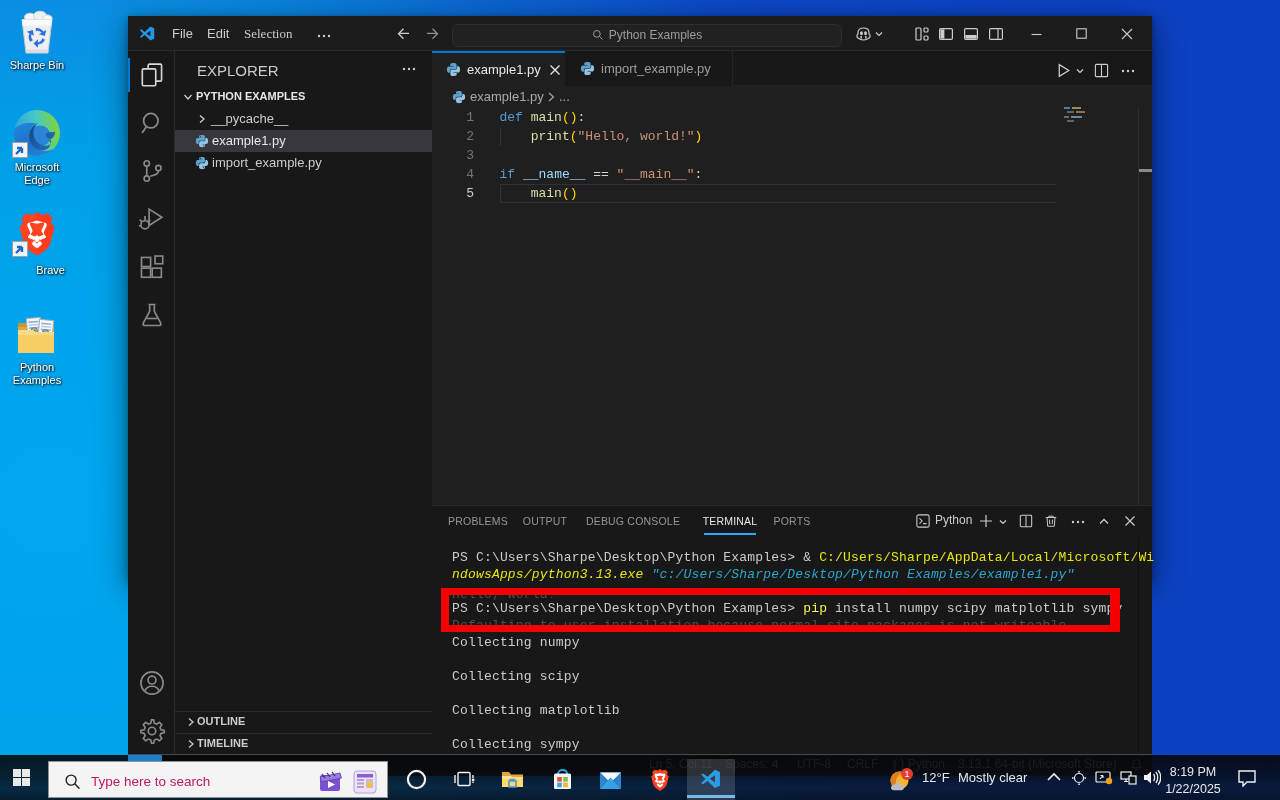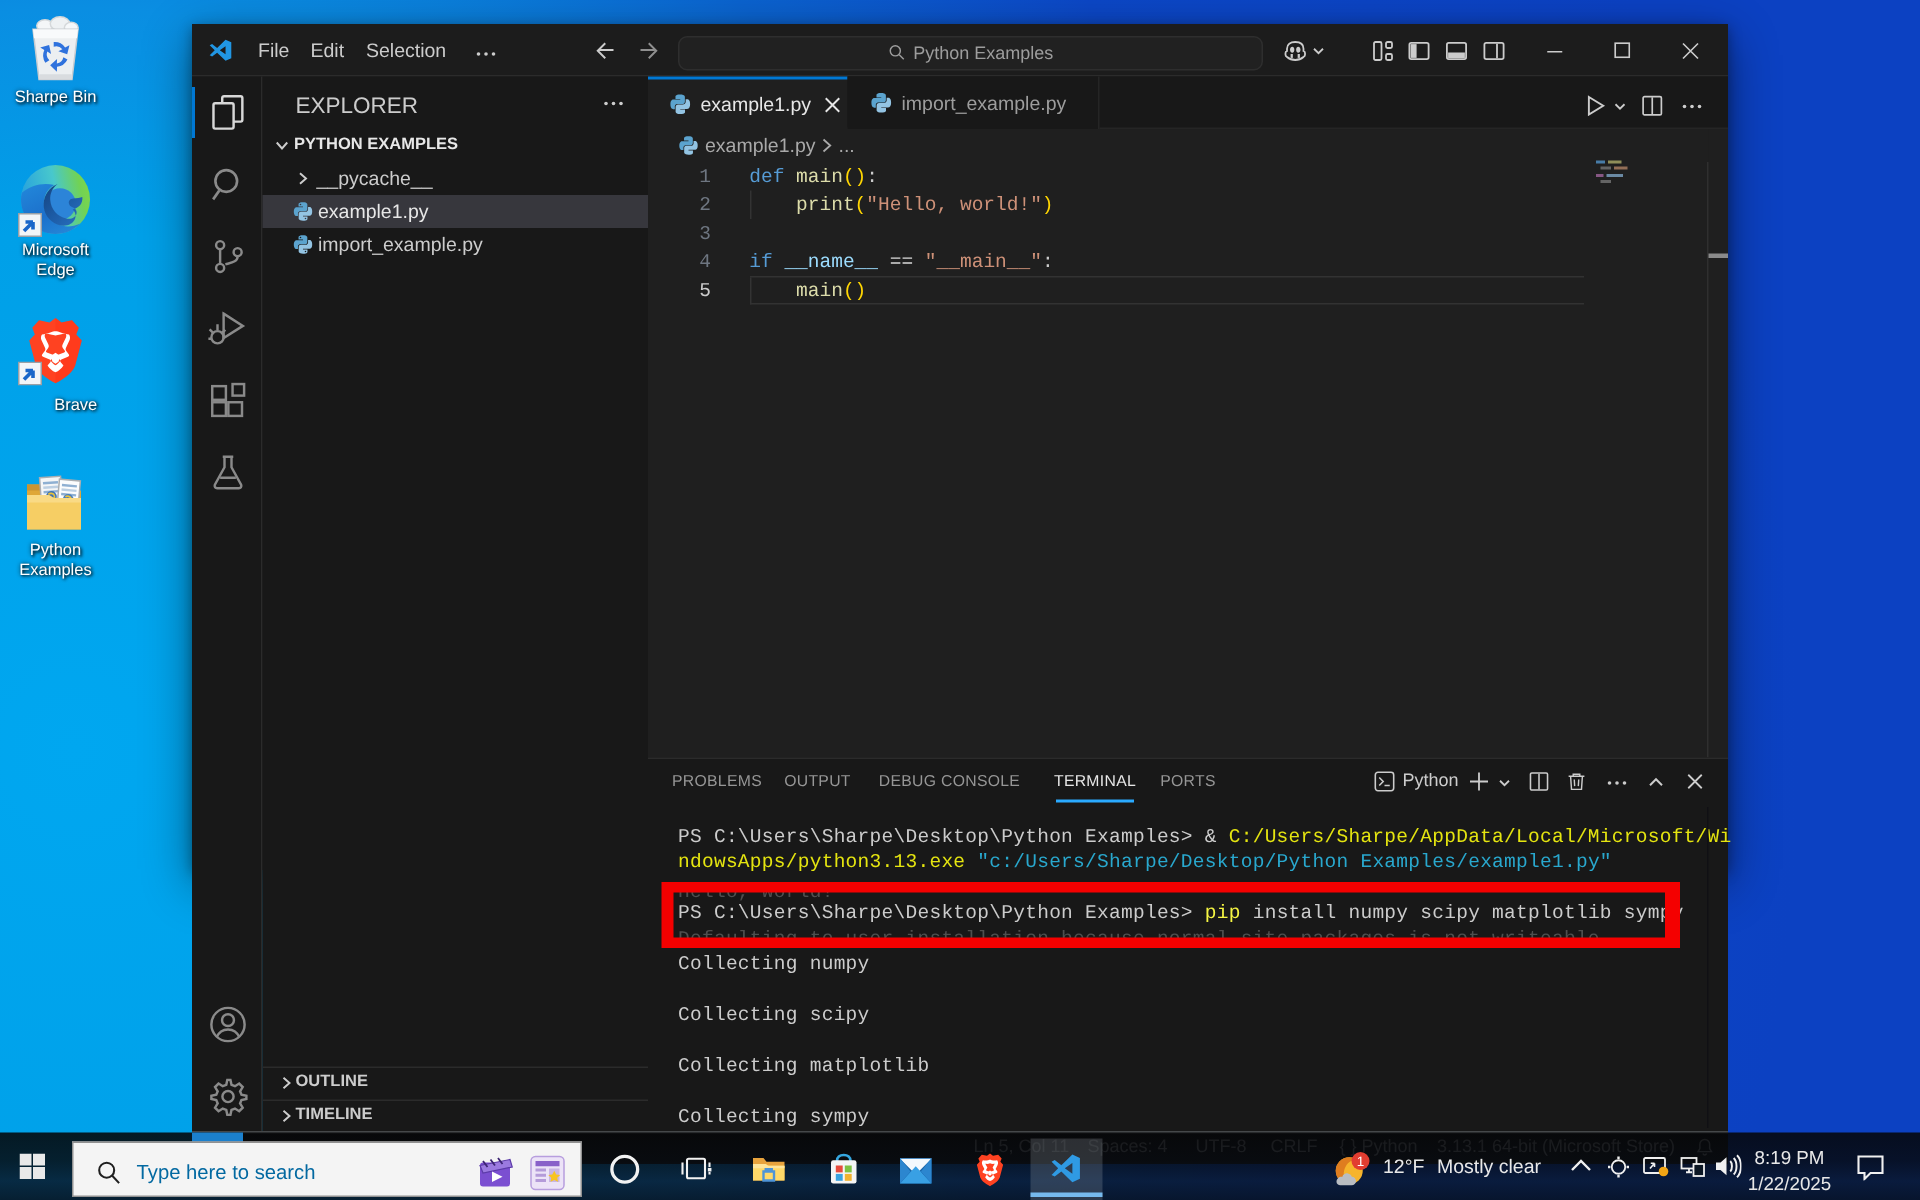--- a/index.html
+++ b/index.html
@@ -141,21 +141,21 @@
   <div class="dlabel" style="left:0px;top:361px;">Python<br>Examples</div>
 </div>
 
 <div id="win">
   <div id="titlebar">
     <svg class="abs" style="left:11px;top:10px" width="16" height="16" viewBox="0 0 100 100">
       <path d="M71 3 L36 37 L15 21 L5 26 L26 47 L5 68 L15 73 L36 57 L71 91 L95 80 L95 14 Z M71 30 L71 64 L47 47 Z" fill="#2196e3"></path>
     </svg>
     <div class="menu" style="left:44px;">File</div>
     <div class="menu" style="left:79px;">Edit</div>
-    <div class="menu" style="left:116px;">Selection</div>
+    <div class="menu" style="left:116px;font-family:Liberation Serif, serif;">Selection</div>
     <svg class="abs" style="left:189px;top:18px" width="18" height="4" viewBox="0 0 18 4">
         <circle cx="2" cy="2" r="1.2" fill="#cccccc"></circle>
         <circle cx="7" cy="2" r="1.2" fill="#cccccc"></circle>
         <circle cx="12" cy="2" r="1.2" fill="#cccccc"></circle>
       </svg>
     <div id="navarrows">
       <svg class="abs" style="left:267px;top:10px" width="16" height="16" viewBox="0 0 16 16">
           <path d="M14 7.3 L4.5 7.3 M8.5 2.8 L3.5 7.8 L8.5 12.8" stroke="#cccccc" stroke-width="1.3" fill="none"></path>
         </svg>
       <svg class="abs" style="left:297px;top:10px" width="16" height="16" viewBox="0 0 16 16">
@@ -410,21 +410,21 @@
         </svg>
       <svg class="abs" style="left:666px;top:10px" width="12" height="12" viewBox="0 0 12 12">
           <path d="M2 7.5 L6 3.5 L10 7.5" stroke="#cccccc" stroke-width="1.3" fill="none"></path>
         </svg>
       <svg class="abs" style="left:692px;top:9px" width="12" height="12" viewBox="0 0 12 12">
           <path d="M1.5 1.5 L10.5 10.5 M10.5 1.5 L1.5 10.5" stroke="#cccccc" stroke-width="1.2"></path>
         </svg>
     </div>
     <div id="term">
       <div class="tl" style="top:12px;">PS C:\Users\Sharpe\Desktop\Python Examples&gt; &amp; <span class="y">C:/Users/Sharpe/AppData/Local/Microsoft/Wi</span></div>
-      <div class="tl" style="top:29px;"><span class="y">ndowsApps/python3.13.exe</span> <span class="cy">"c:/Users/Sharpe/Desktop/Python Examples/example1.py"</span></div>
+      <div class="tl" style="top:29px;font-style:italic;"><span class="y">ndowsApps/python3.13.exe</span> <span class="cy">"c:/Users/Sharpe/Desktop/Python Examples/example1.py"</span></div>
       <div class="tl dim" style="top:49px;">Hello, world!</div>
       <div class="tl" style="top:63px;">PS C:\Users\Sharpe\Desktop\Python Examples&gt; <span class="by">pip</span> install numpy scipy matplotlib sympy</div>
       <div class="tl dim" style="top:80px;">Defaulting to user installation because normal site-packages is not writeable</div>
       <div class="tl" style="top:97px;">Collecting numpy</div>
       <div class="tl" style="top:131px;">Collecting scipy</div>
       <div class="tl" style="top:165px;">Collecting matplotlib</div>
       <div class="tl" style="top:199px;">Collecting sympy</div>
 
       <div class="abs" style="left:706px;top:1px;width:1px;height:214px;background:#101014"></div>
     </div>
@@ -452,21 +452,21 @@
       <rect x="9" y="0" width="8" height="8" fill="#e9e9e9"></rect>
     <rect x="0" y="9" width="8" height="8" fill="#e9e9e9"></rect>
       <rect x="9" y="9" width="8" height="8" fill="#e9e9e9"></rect>
   </svg>
 
   <div class="abs" style="left:48px;top:6px;width:340px;height:37px;background:#f4f4f4;border:1px solid #919191;">
     <svg class="abs" style="left:15px;top:11px" width="17" height="17" viewBox="0 0 16 16">
         <circle cx="6.7" cy="6.7" r="4.7" stroke="#1f1f1f" stroke-width="1.3" fill="none"></circle>
         <path d="M10.2 10.2 L14.5 14.8" stroke="#1f1f1f" stroke-width="1.3"></path>
       </svg>
-    <div class="abs" style="left:42px;top:12px;font-size:13.5px;color:#0369a1;">Type here to search</div>
+    <div class="abs" style="left:42px;top:12px;font-size:13.5px;color:#be185d;">Type here to search</div>
 
     <svg class="abs" style="left:269px;top:7px" width="26" height="26" viewBox="0 0 26 26">
       <rect x="2" y="6" width="20" height="16" rx="2" fill="#7b4fd1"></rect>
       <path d="M2 8 L22 4 L23.5 9 L4 13 Z" fill="#9b7ae0" stroke="#5c3ba8" stroke-width="0.8"></path>
       <path d="M4 5 L7 9 M9 4 L12 8 M14 3 L17 7" stroke="#3d2573" stroke-width="1.2"></path>
       <path d="M10 12 L17 15.5 L10 19 Z" fill="#fff"></path>
     </svg>
 
     <svg class="abs" style="left:303px;top:7px" width="26" height="26" viewBox="0 0 26 26">
       <rect x="2" y="2" width="22" height="22" rx="3" fill="#ece3f7" stroke="#b79ede"></rect>

